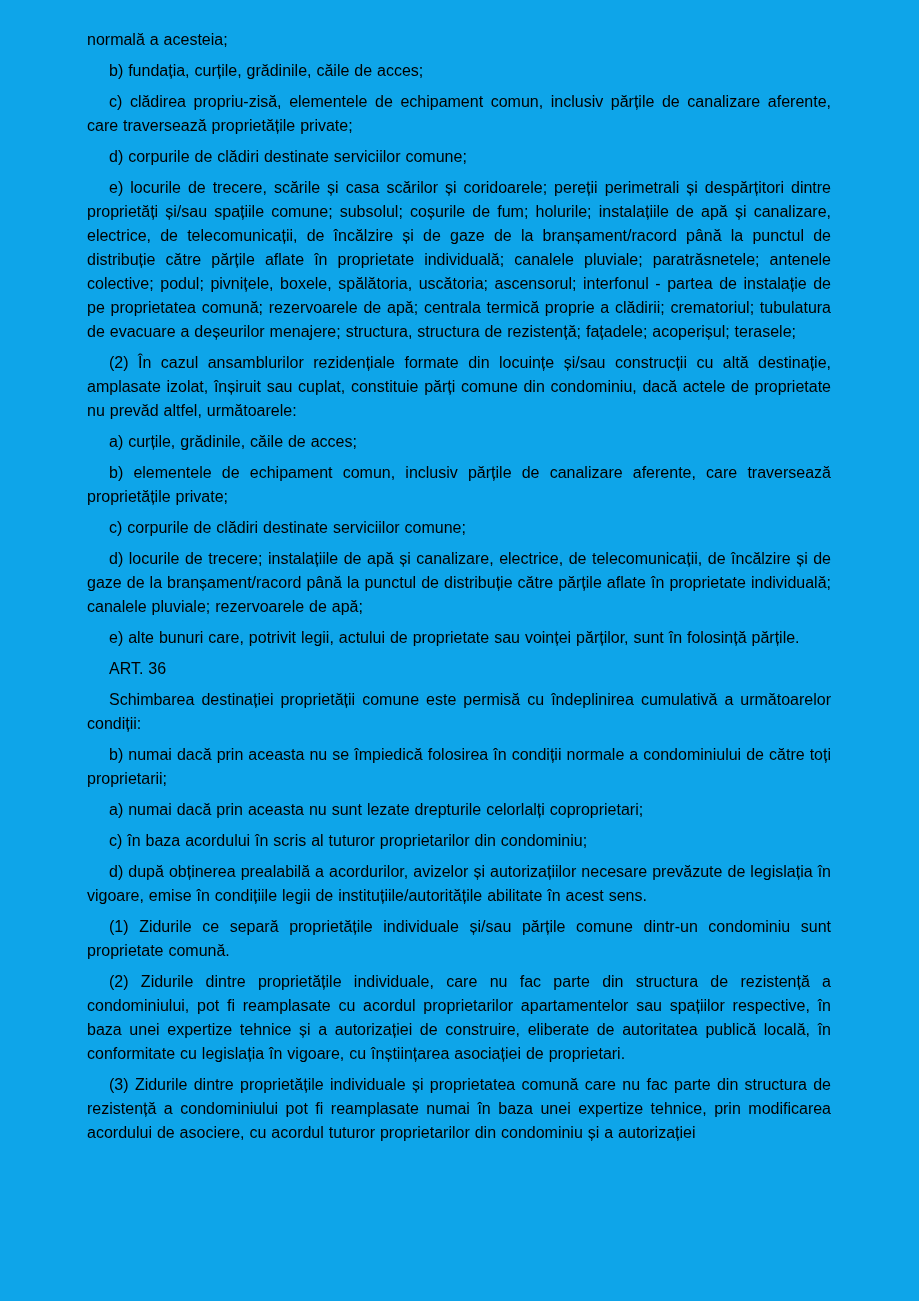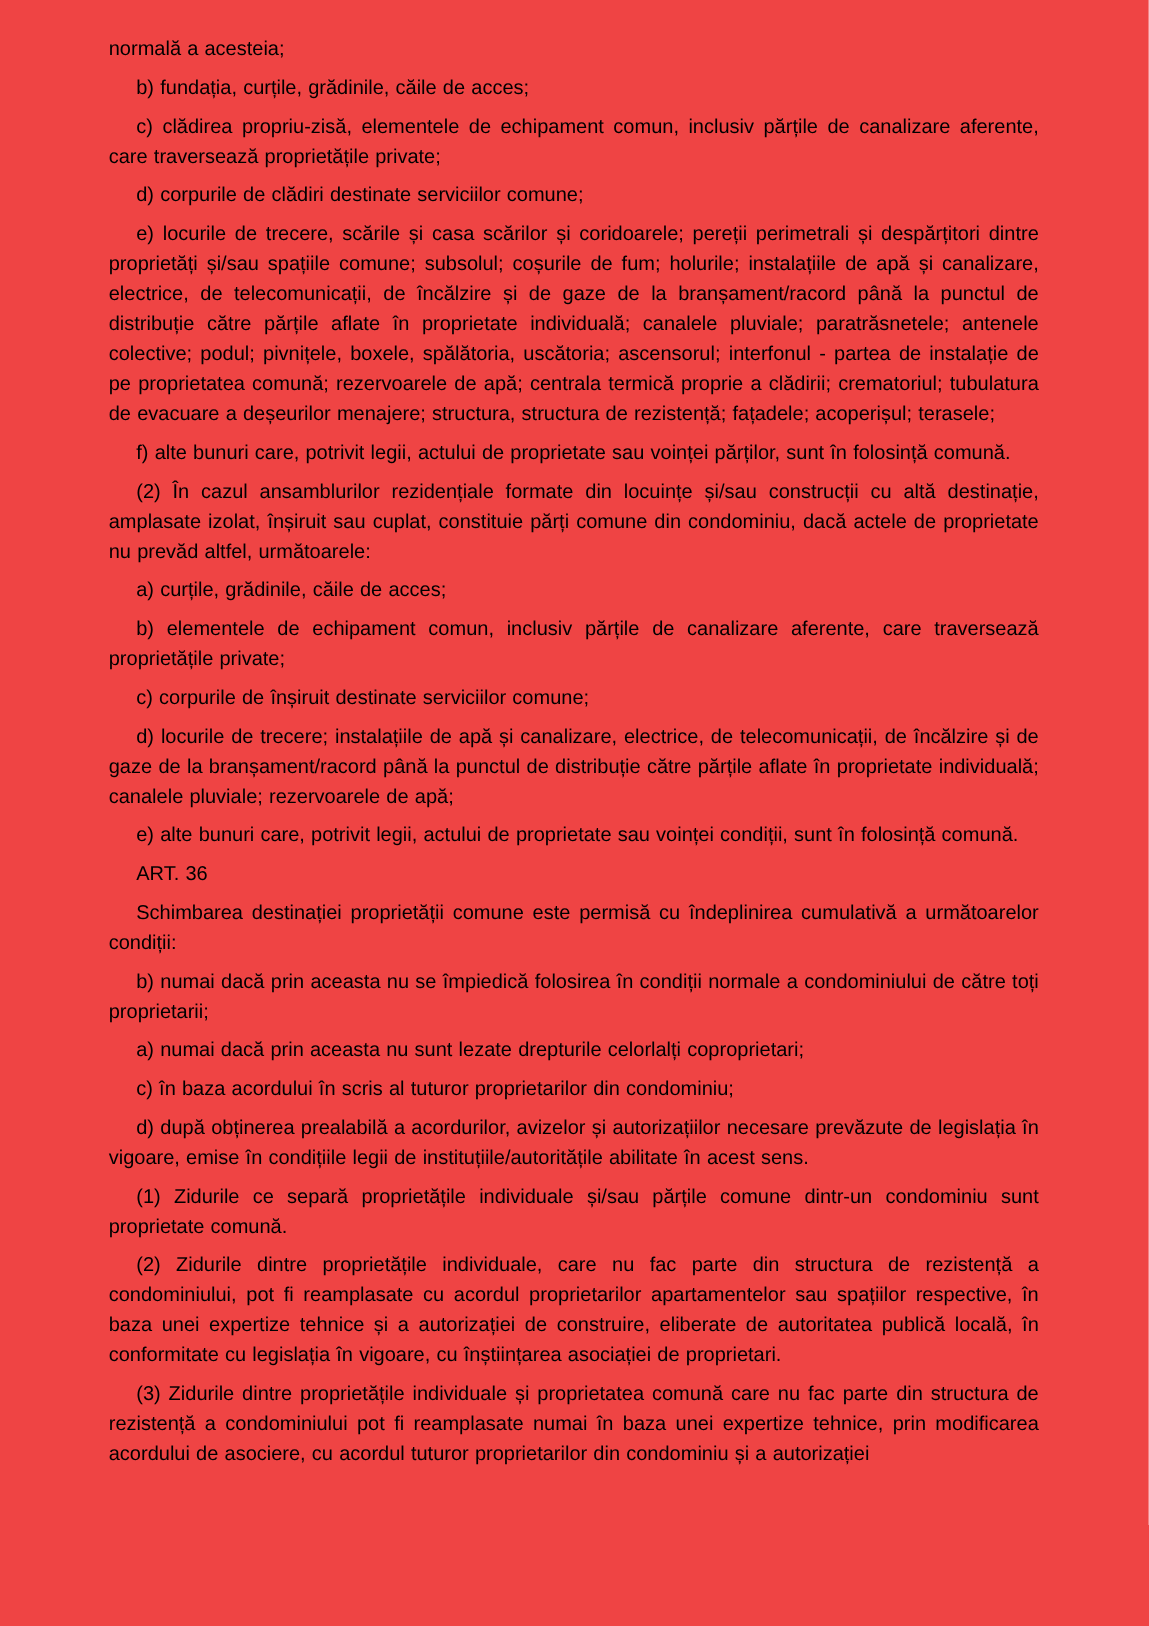--- a/index.html
+++ b/index.html
@@ -13,21 +13,21 @@
     box-sizing: border-box;
     overflow: hidden;
     font-family: "Liberation Sans", "DejaVu Sans", sans-serif;
     color: #000000;
   }
   main.doc-page {
     box-sizing: border-box;
     width: 919px;
     height: 1301px;
     padding: 28px 88px 10px 87px;
-    background: #ef4444;
+    background: #0ea5e9;
   }
   p.para {
     margin: 0 0 7px 0;
     font-size: 16px;
     line-height: 24px;
     text-align: justify;
     text-indent: 22px;
     word-spacing: 0.5px;
   }
   p.para.no-indent {
@@ -36,27 +36,26 @@
 </style>
 </head>
 <body>
 
 <main class="doc-page">
   <p class="para no-indent">normală a acesteia;</p>
   <p class="para">b) fundația, curțile, grădinile, căile de acces;</p>
   <p class="para">c) clădirea propriu-zisă, elementele de echipament comun, inclusiv părțile de canalizare aferente, care traversează proprietățile private;</p>
   <p class="para">d) corpurile de clădiri destinate serviciilor comune;</p>
   <p class="para">e) locurile de trecere, scările și casa scărilor și coridoarele; pereții perimetrali și despărțitori dintre proprietăți și/sau spațiile comune; subsolul; coșurile de fum; holurile; instalațiile de apă și canalizare, electrice, de telecomunicații, de încălzire și de gaze de la branșament/racord până la punctul de distribuție către părțile aflate în proprietate individuală; canalele pluviale; paratrăsnetele; antenele colective; podul; pivnițele, boxele, spălătoria, uscătoria; ascensorul; interfonul - partea de instalație de pe proprietatea comună; rezervoarele de apă; centrala termică proprie a clădirii; crematoriul; tubulatura de evacuare a deșeurilor menajere; structura, structura de rezistență; fațadele; acoperișul; terasele;</p>
-  <p class="para">f) alte bunuri care, potrivit legii, actului de proprietate sau voinței părților, sunt în folosință comună.</p>
   <p class="para">(2) În cazul ansamblurilor rezidențiale formate din locuințe și/sau construcții cu altă destinație, amplasate izolat, înșiruit sau cuplat, constituie părți comune din condominiu, dacă actele de proprietate nu prevăd altfel, următoarele:</p>
   <p class="para">a) curțile, grădinile, căile de acces;</p>
   <p class="para">b) elementele de echipament comun, inclusiv părțile de canalizare aferente, care traversează proprietățile private;</p>
-  <p class="para">c) corpurile de înșiruit destinate serviciilor comune;</p>
+  <p class="para">c) corpurile de clădiri destinate serviciilor comune;</p>
   <p class="para">d) locurile de trecere; instalațiile de apă și canalizare, electrice, de telecomunicații, de încălzire și de gaze de la branșament/racord până la punctul de distribuție către părțile aflate în proprietate individuală; canalele pluviale; rezervoarele de apă;</p>
-  <p class="para">e) alte bunuri care, potrivit legii, actului de proprietate sau voinței condiții, sunt în folosință comună.</p>
+  <p class="para">e) alte bunuri care, potrivit legii, actului de proprietate sau voinței părților, sunt în folosință părțile.</p>
   <p class="para">ART. 36</p>
   <p class="para">Schimbarea destinației proprietății comune este permisă cu îndeplinirea cumulativă a următoarelor condiții:</p>
   <p class="para">b) numai dacă prin aceasta nu se împiedică folosirea în condiții normale a condominiului de către toți proprietarii;</p>
   <p class="para">a) numai dacă prin aceasta nu sunt lezate drepturile celorlalți coproprietari;</p>
   <p class="para">c) în baza acordului în scris al tuturor proprietarilor din condominiu;</p>
   <p class="para">d) după obținerea prealabilă a acordurilor, avizelor și autorizațiilor necesare prevăzute de legislația în vigoare, emise în condițiile legii de instituțiile/autoritățile abilitate în acest sens.</p>
   <p class="para">(1) Zidurile ce separă proprietățile individuale și/sau părțile comune dintr-un condominiu sunt proprietate comună.</p>
   <p class="para">(2) Zidurile dintre proprietățile individuale, care nu fac parte din structura de rezistență a condominiului, pot fi reamplasate cu acordul proprietarilor apartamentelor sau spațiilor respective, în baza unei expertize tehnice și a autorizației de construire, eliberate de autoritatea publică locală, în conformitate cu legislația în vigoare, cu înștiințarea asociației de proprietari.</p>
   <p class="para">(3) Zidurile dintre proprietățile individuale și proprietatea comună care nu fac parte din structura de rezistență a condominiului pot fi reamplasate numai în baza unei expertize tehnice, prin modificarea acordului de asociere, cu acordul tuturor proprietarilor din condominiu și a autorizației</p>
 </main>

